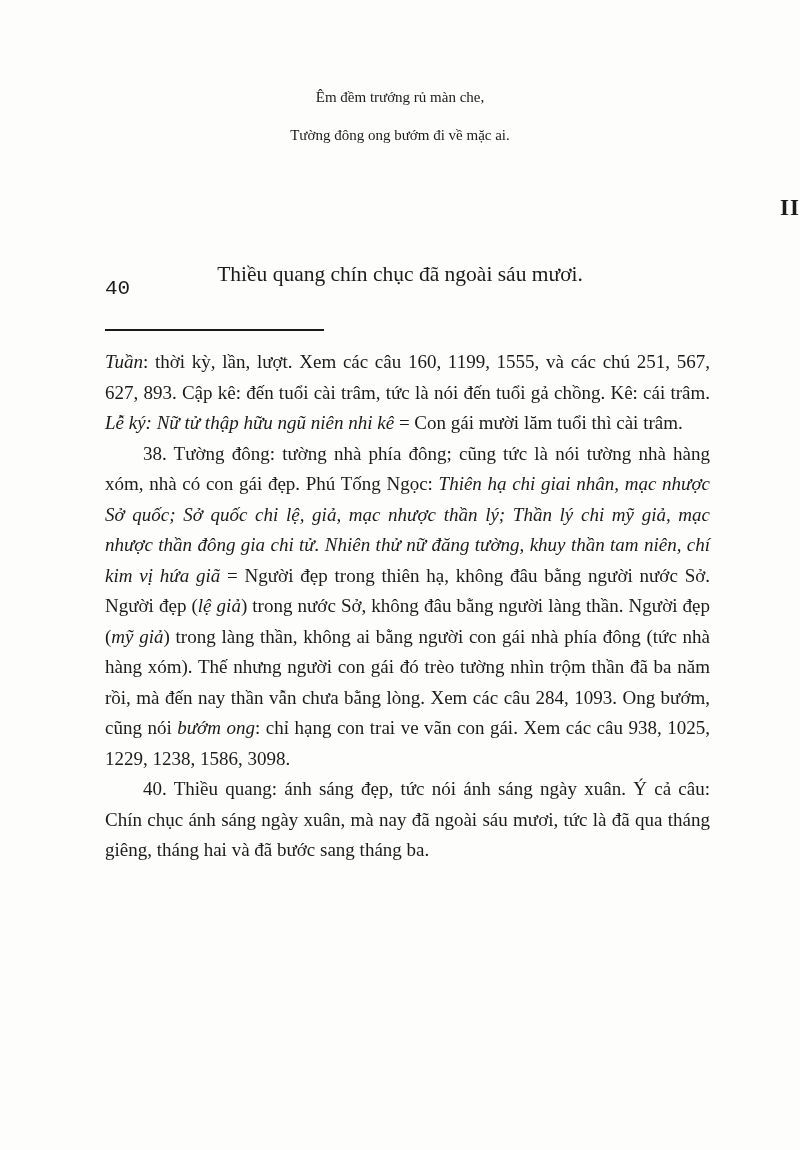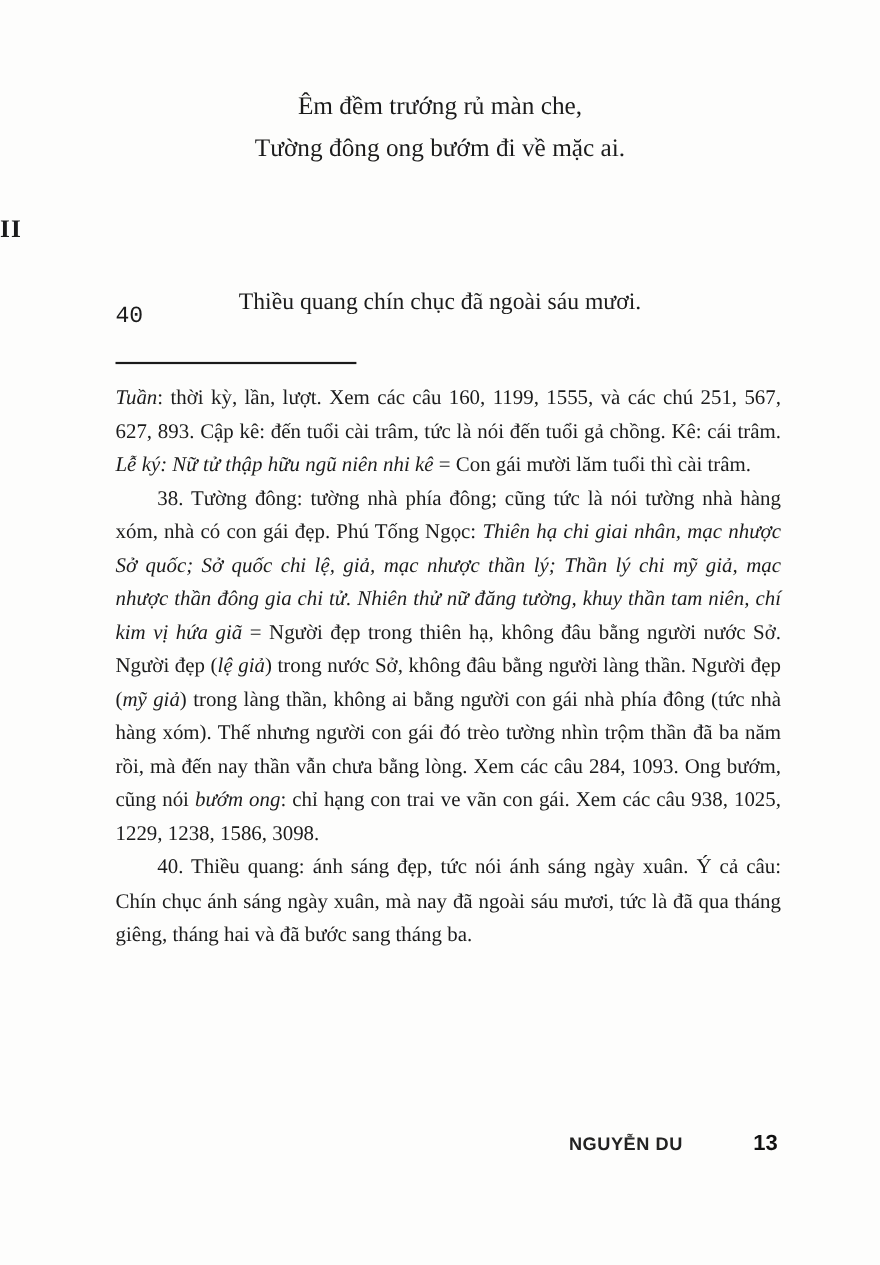--- a/index.html
+++ b/index.html
@@ -14,26 +14,26 @@
     background: #fdfdfc;
     font-family: "Liberation Serif", serif;
     color: #1b1b1b;
     overflow: hidden;
     box-sizing: border-box;
   }
   
   .verse-block-1 {
     margin-top: 78px;
     text-align: center;
-    font-size: 23px;
+    font-size: 15px;
     line-height: 38px;
   }
   .section-heading {
     margin: 38px 0 0 0;
-    text-align: left;
+    text-align: right;
     font-size: 23px;
     line-height: 32px;
     font-weight: bold;
     letter-spacing: 1px;
   }
   .verse-block-2 {
     margin-top: 31px;
     text-align: center;
     font-size: 21.5px;
     line-height: 39px;
@@ -114,18 +114,14 @@
   </div>
 
   <hr class="footnote-rule">
 
   <div class="footnotes">
     <p class="footnote no-indent"><span class="i">Tuần</span><span>: thời kỳ, lần, lượt. Xem các câu 160, 1199, 1555, và các chú 251, 567, 627, 893. </span><span class="b">Cập kê</span><span>: đến tuổi cài trâm, tức là nói đến tuổi gả chồng. Kê: cái trâm. </span><span class="i">Lễ ký: Nữ tử thập hữu ngũ niên nhi kê</span><span> = Con gái mười lăm tuổi thì cài trâm.</span></p>
     <p class="footnote"><span>38. </span><span class="b">Tường đông</span><span>: tường nhà phía đông; cũng tức là nói tường nhà hàng xóm, nhà có con gái đẹp. Phú Tống Ngọc: </span><span class="i">Thiên hạ chi giai nhân, mạc nhược Sở quốc; Sở quốc chi lệ, giả, mạc nhược thần lý; Thần lý chi mỹ giả, mạc nhược thần đông gia chi tử. Nhiên thử nữ đăng tường, khuy thần tam niên, chí kim vị hứa giã</span><span> = Người đẹp trong thiên hạ, không đâu bằng người nước Sở. Người đẹp (</span><span class="i">lệ giả</span><span>) trong nước Sở, không đâu bằng người làng thần. Người đẹp (</span><span class="i">mỹ giả</span><span>) trong làng thần, không ai bằng người con gái nhà phía đông (tức nhà hàng xóm). Thế nhưng người con gái đó trèo tường nhìn trộm thần đã ba năm rồi, mà đến nay thần vẫn chưa bằng lòng. Xem các câu 284, 1093. </span><span class="b">Ong bướm</span><span>, cũng nói </span><span class="i">bướm ong</span><span>: chỉ hạng con trai ve vãn con gái. Xem các câu 938, 1025, 1229, 1238, 1586, 3098.</span></p>
     <p class="footnote"><span>40. </span><span class="b">Thiều quang</span><span>: ánh sáng đẹp, tức nói ánh sáng ngày xuân. Ý cả câu: Chín chục ánh sáng ngày xuân, mà nay đã ngoài sáu mươi, tức là đã qua tháng giêng, tháng hai và đã bước sang tháng ba.</span></p>
   </div>
 
-  <div class="page-footer">
-    <span class="footer-author">NGUYỄN DU</span>
-    <span class="footer-page-number">13</span>
-  </div>
 
 </div>
 
 </body></html>

